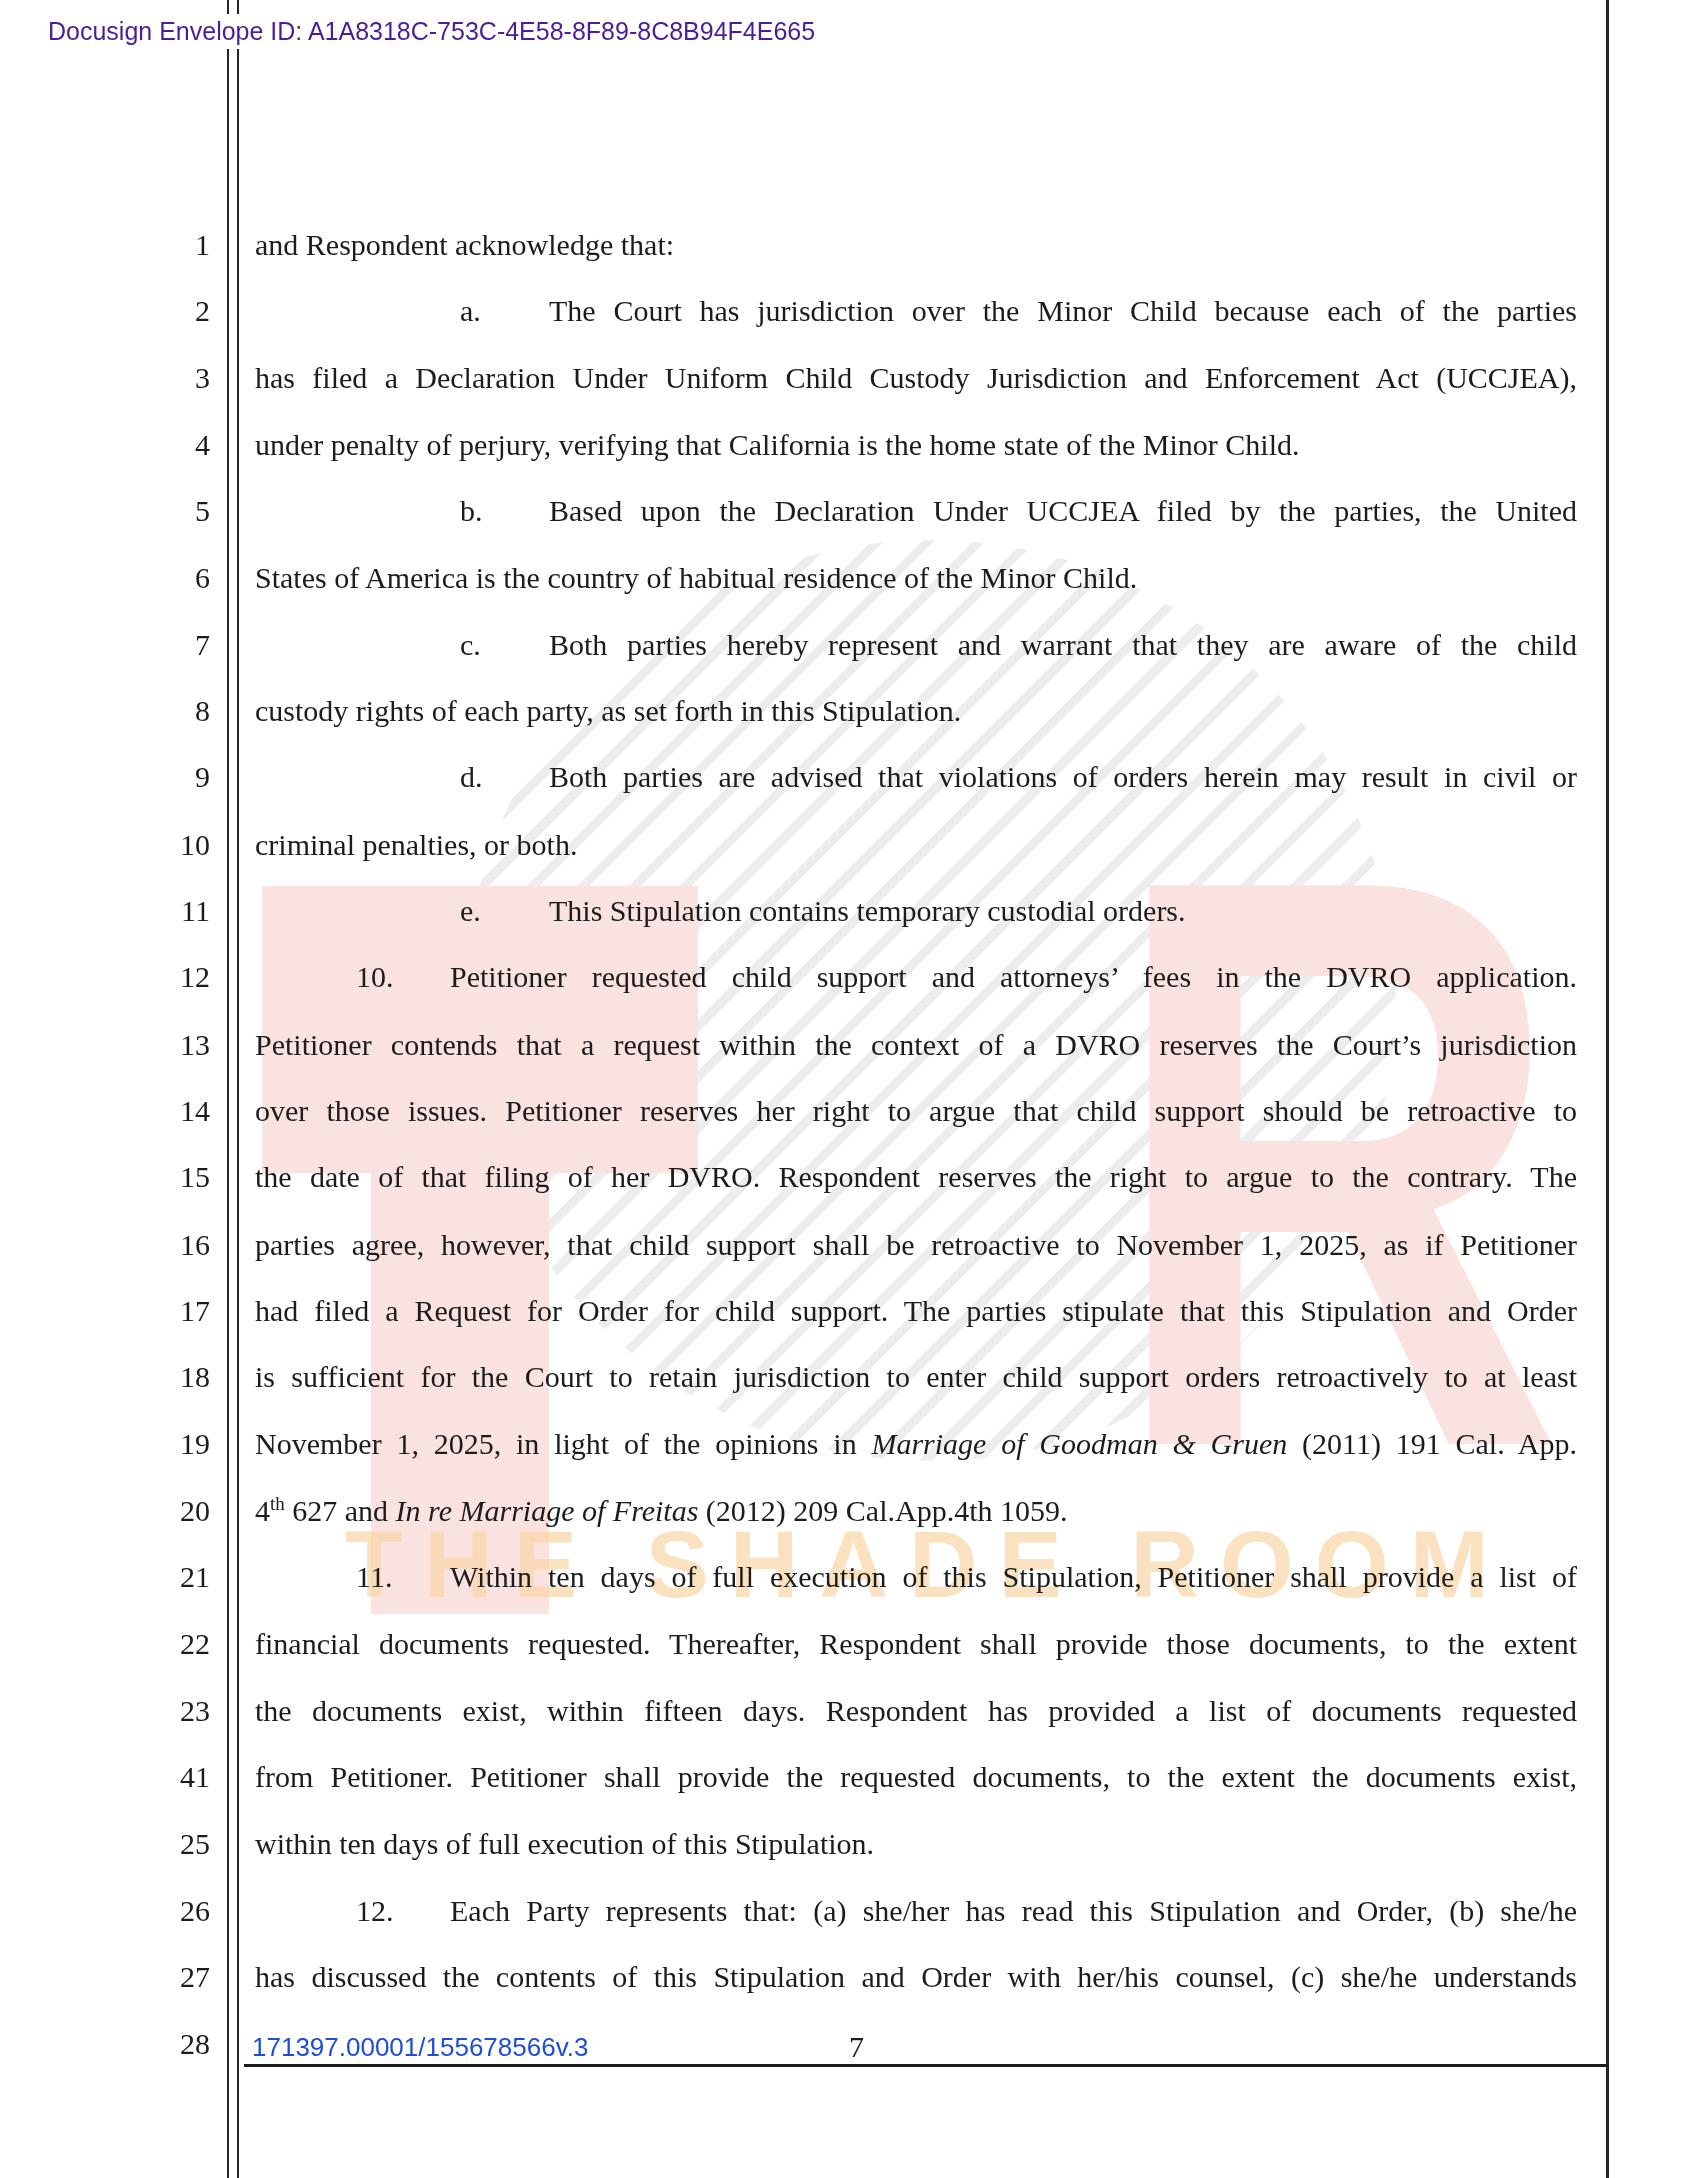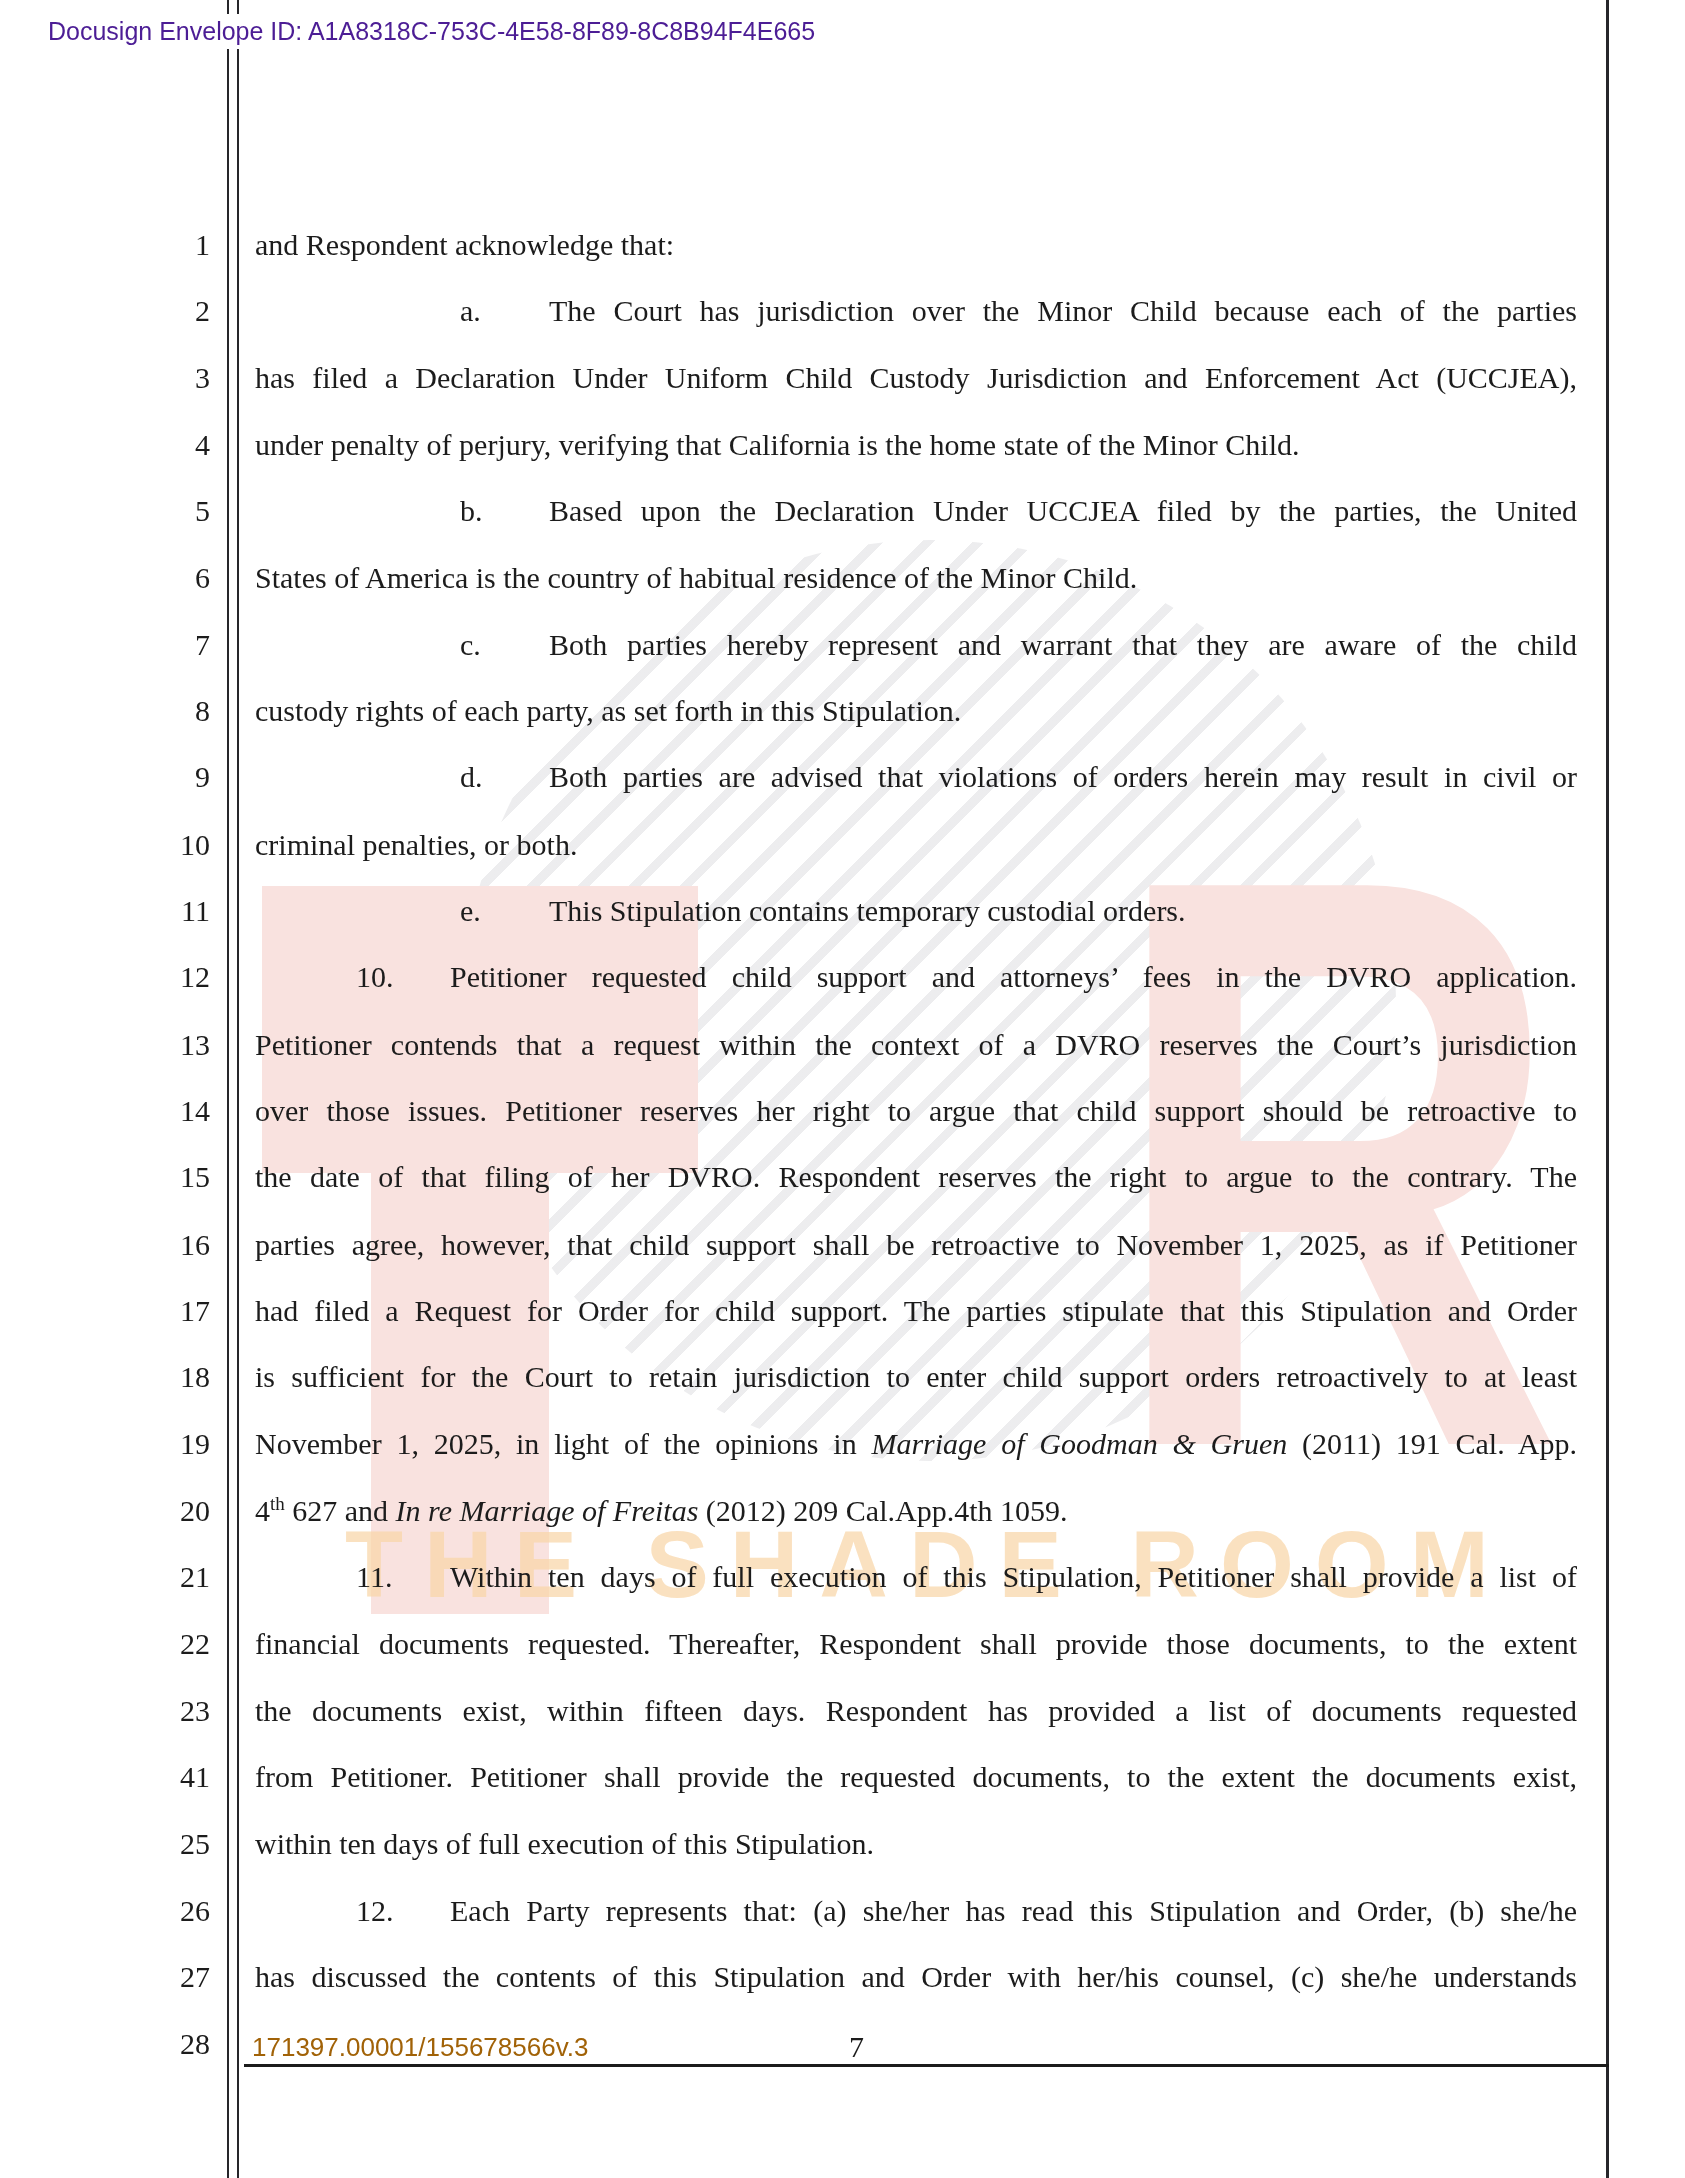--- a/index.html
+++ b/index.html
@@ -34,21 +34,21 @@
   .bline{position:absolute;font-size:30px;line-height:38px;height:46px;overflow:hidden;white-space:normal;}
   .bline.j{text-align:justify;text-align-last:justify;-moz-text-align-last:justify;text-justify:inter-word;}
   .lbl{display:inline-block;}
   .lbl.item{width:89px;}
   .lbl.para{width:94px;}
   .it{font-style:italic;text-align:right;}
   .sup{vertical-align:super;font-size:19px;line-height:0;}
 
   
   #file-ref{position:absolute;left:252px;top:2032px;font-family:"Liberation Sans","DejaVu Sans",sans-serif;
-    font-size:26px;color:#a16207;}
+    font-size:26px;color:#1d4ed8;}
   #page-number{position:absolute;left:849px;top:2030px;font-size:30px;}
   #footer-rule{position:absolute;left:244px;top:2064px;width:1365px;height:3px;background:#1b1b1b;}
   .ftitle{position:absolute;left:244px;width:1365px;text-align:center;font-weight:bold;font-size:30px;line-height:34px;}
   #footer-title-1{top:2073px;}
   #footer-title-2{top:2108px;}
 </style>
 </head>
 <body>
 
 <div id="page">

